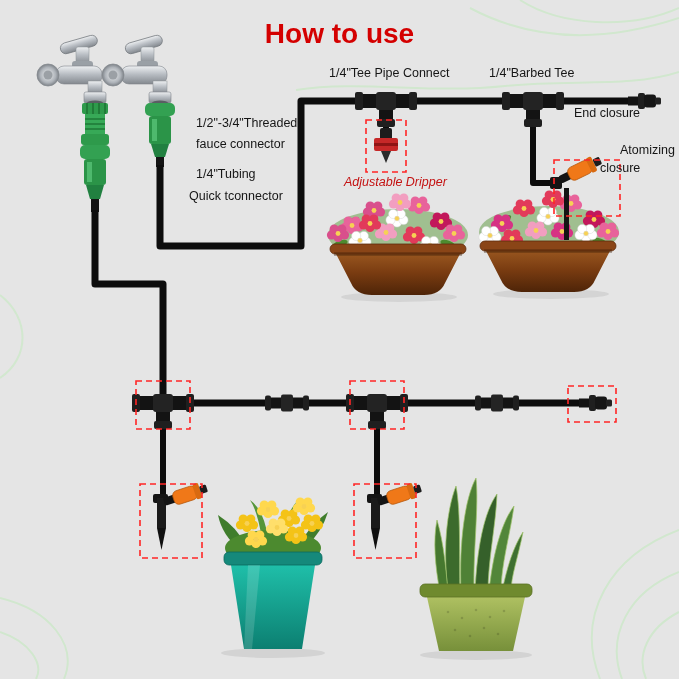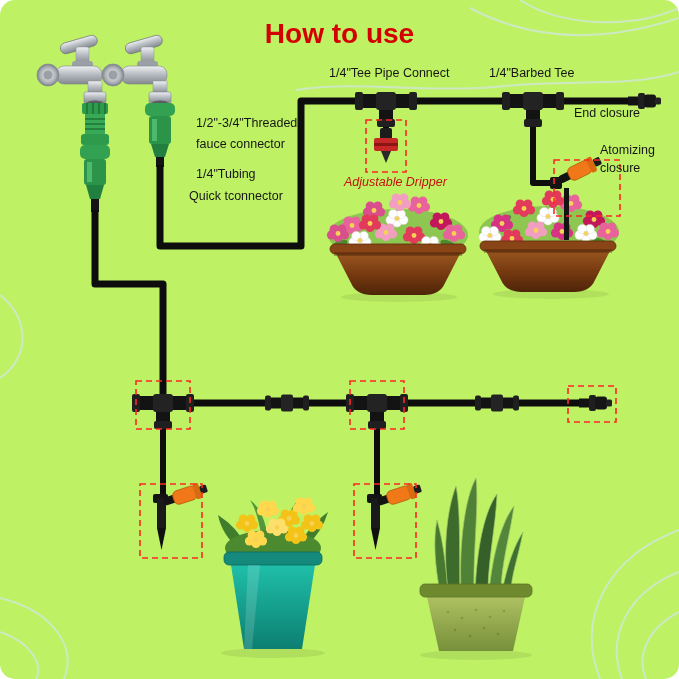--- a/index.html
+++ b/index.html
@@ -1,16 +1,16 @@
 <!DOCTYPE html>
 <html><head>
 <meta charset="utf-8">
 <style>
   html,body{margin:0;padding:0;background:#ffffff;font-family:"Liberation Sans",sans-serif;}
-  .stage{position:relative;width:679px;height:679px;background:#bef264;overflow:hidden;border-radius:15px;}
+  .stage{position:relative;width:679px;height:679px;background:#e5e5e5;overflow:hidden;}
   svg.diagram{position:absolute;left:0;top:0;z-index:1;}
   .lbl{position:absolute;font-size:12.5px;color:#161616;white-space:nowrap;z-index:2;line-height:1.2;}
   .lbl.red{color:#c41212;font-style:italic;}
   .title{position:absolute;top:18px;left:0;width:679px;text-align:center;
          font-size:28px;font-weight:bold;color:#d40000;z-index:2;}
 </style>
 </head>
 <body>
 
 <div class="stage">
@@ -330,17 +330,17 @@
   <div class="lbl" style="left:196px;top:116px">1/2"-3/4"Threaded</div>
   <div class="lbl" style="left:196px;top:137px">fauce connector</div>
 
   <div class="lbl" style="left:196px;top:167px">1/4"Tubing</div>
   <div class="lbl" style="left:189px;top:189px">Quick tconnector</div>
 
   <div class="lbl" style="left:329px;top:66px">1/4"Tee Pipe Connect</div>
   <div class="lbl" style="left:489px;top:66px">1/4"Barbed Tee</div>
   <div class="lbl" style="left:574px;top:106px">End closure</div>
 
-  <div class="lbl" style="left:600px;top:143px">Atomizing</div>
+  <div class="lbl" style="left:620px;top:143px">Atomizing</div>
   <div class="lbl" style="left:600px;top:161px">closure</div>
 
   <div class="lbl red" style="left:344px;top:175px">Adjustable Dripper</div>
 </div>
 
 </body></html>

